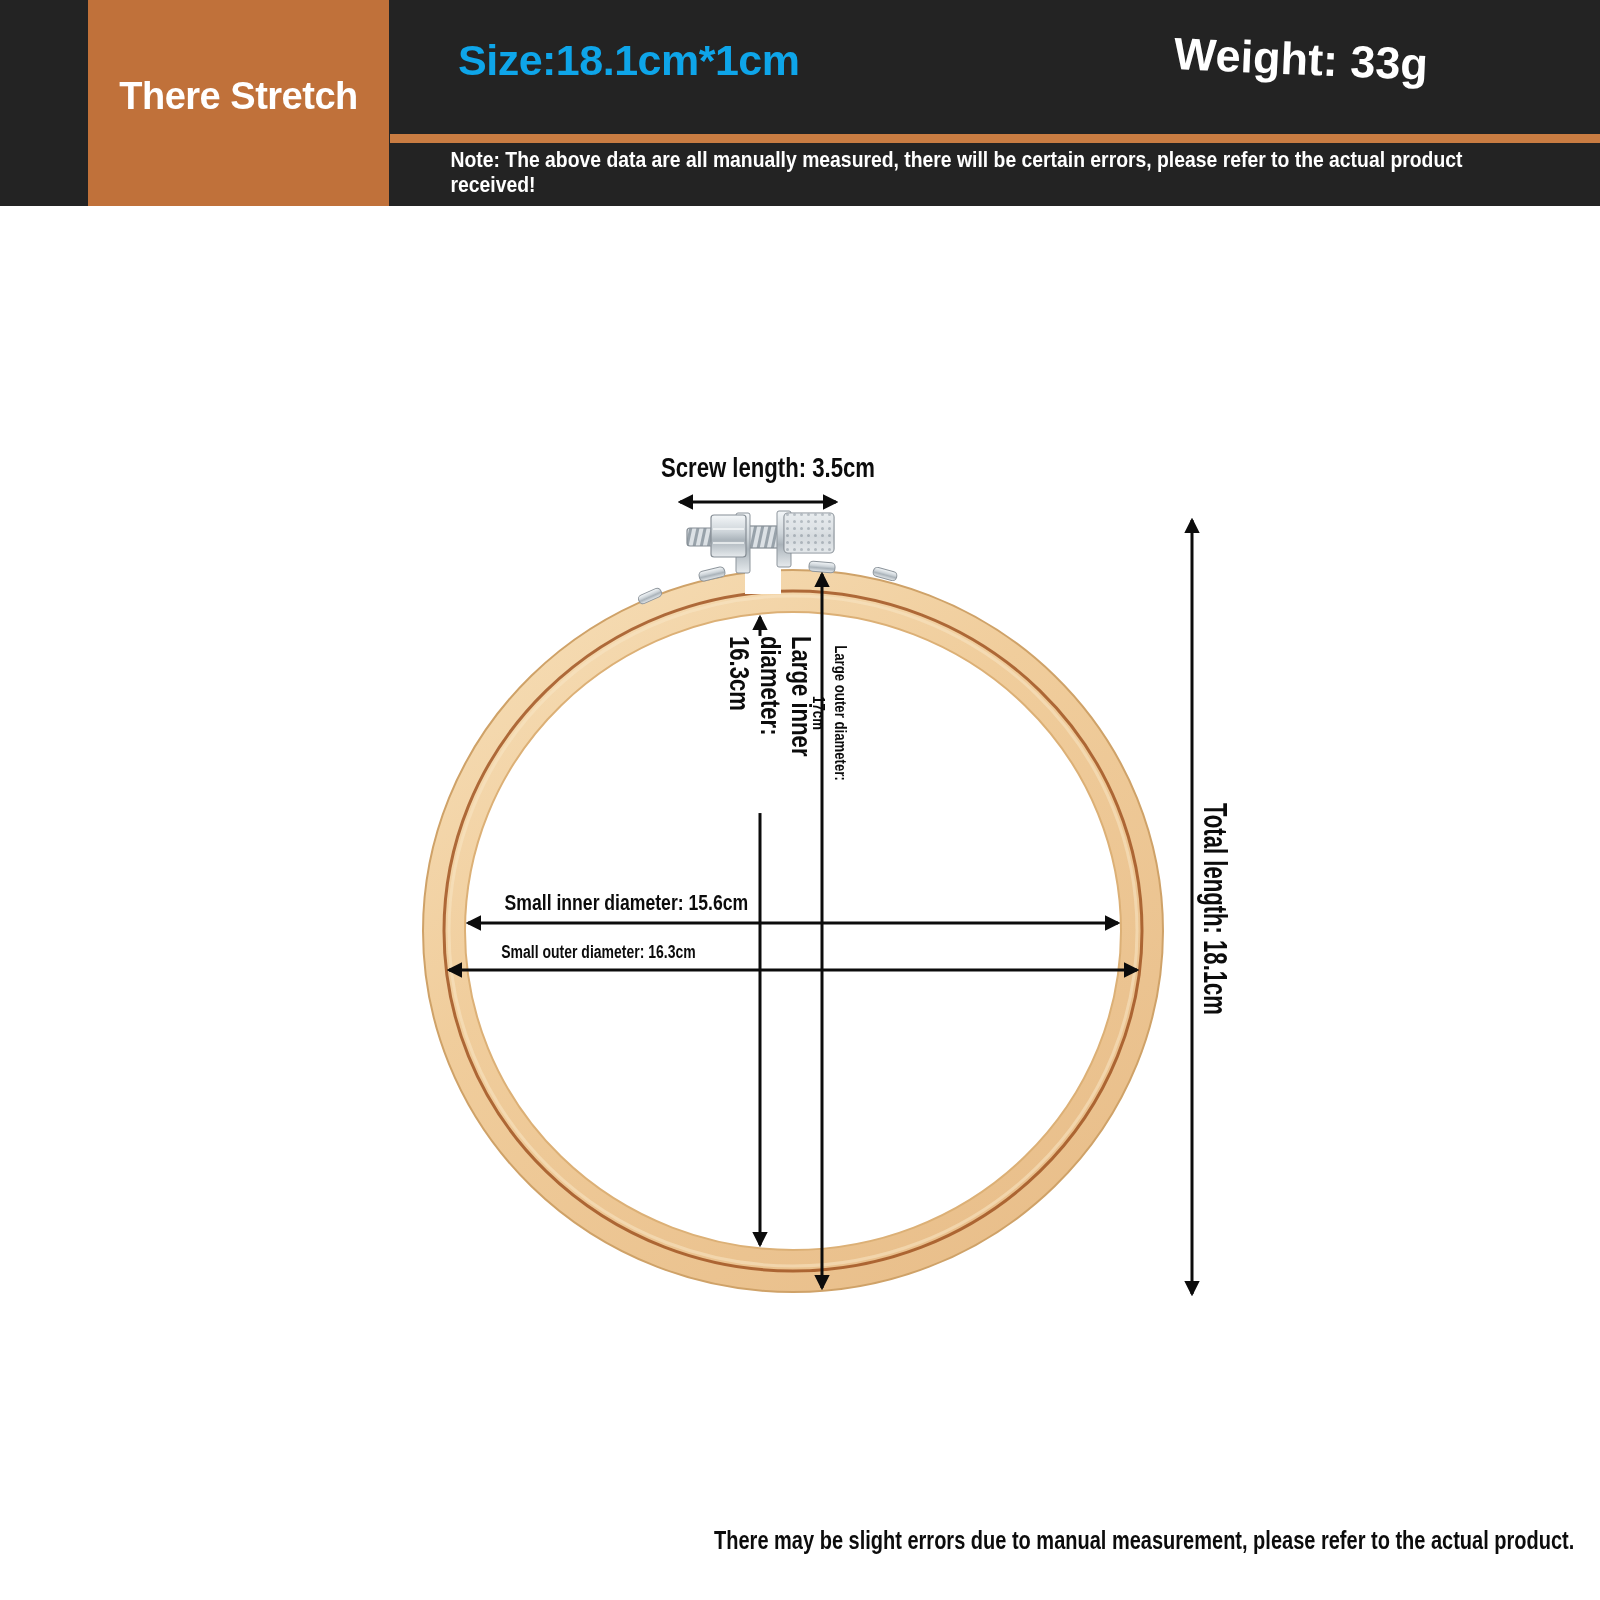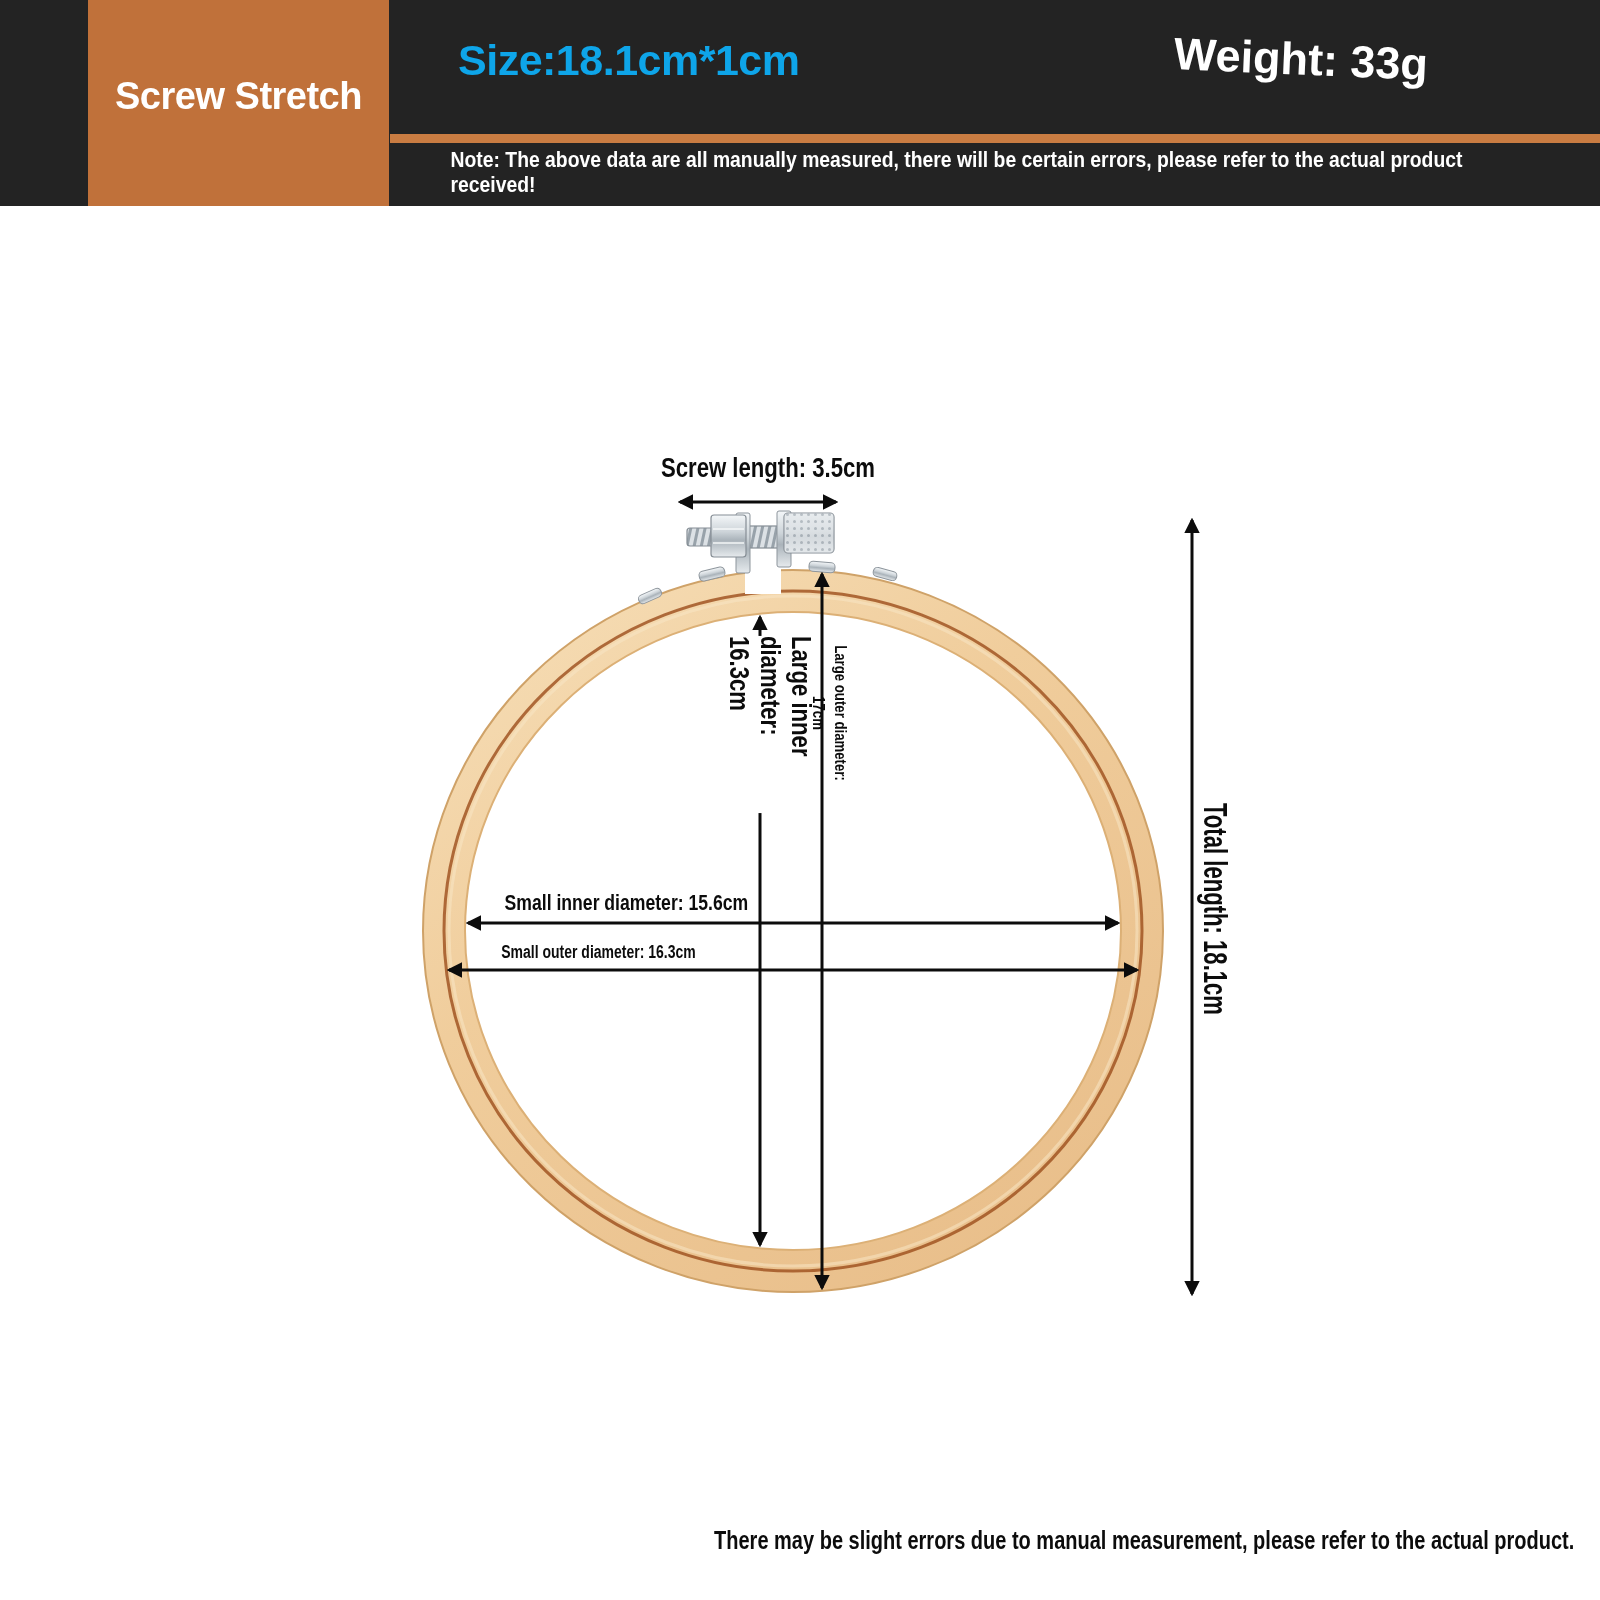--- a/index.html
+++ b/index.html
@@ -45,21 +45,21 @@
     color:var(--annotation,#0c0c0c); white-space:nowrap; transform:scaleX(.8);
     transform-origin:right center; }
 </style>
 </head>
 <body>
 
 <div class="canvas">
 
   <div class="header">
     <div class="brand-block">
-      <span class="brand-text">Screw Stretch</span>
+      <span class="brand-text">There Stretch</span>
     </div>
     <div class="size-label">Size:18.1cm*1cm</div>
     <div class="weight-label">Weight: 33g</div>
     <div class="header-divider"></div>
     <div class="header-note">Note: The above data are all manually measured, there will be certain errors, please refer to the actual product received!</div>
   </div>
 
   <svg class="fig" width="1600" height="1600" viewBox="0 0 1600 1600">
     <defs>
       <linearGradient id="wood" x1="0" y1="0" x2="0.7" y2="1">

